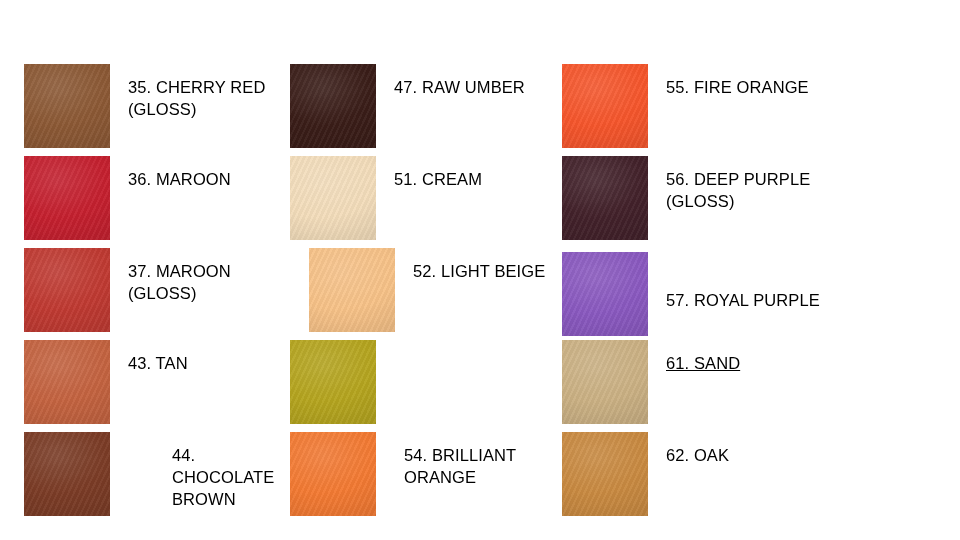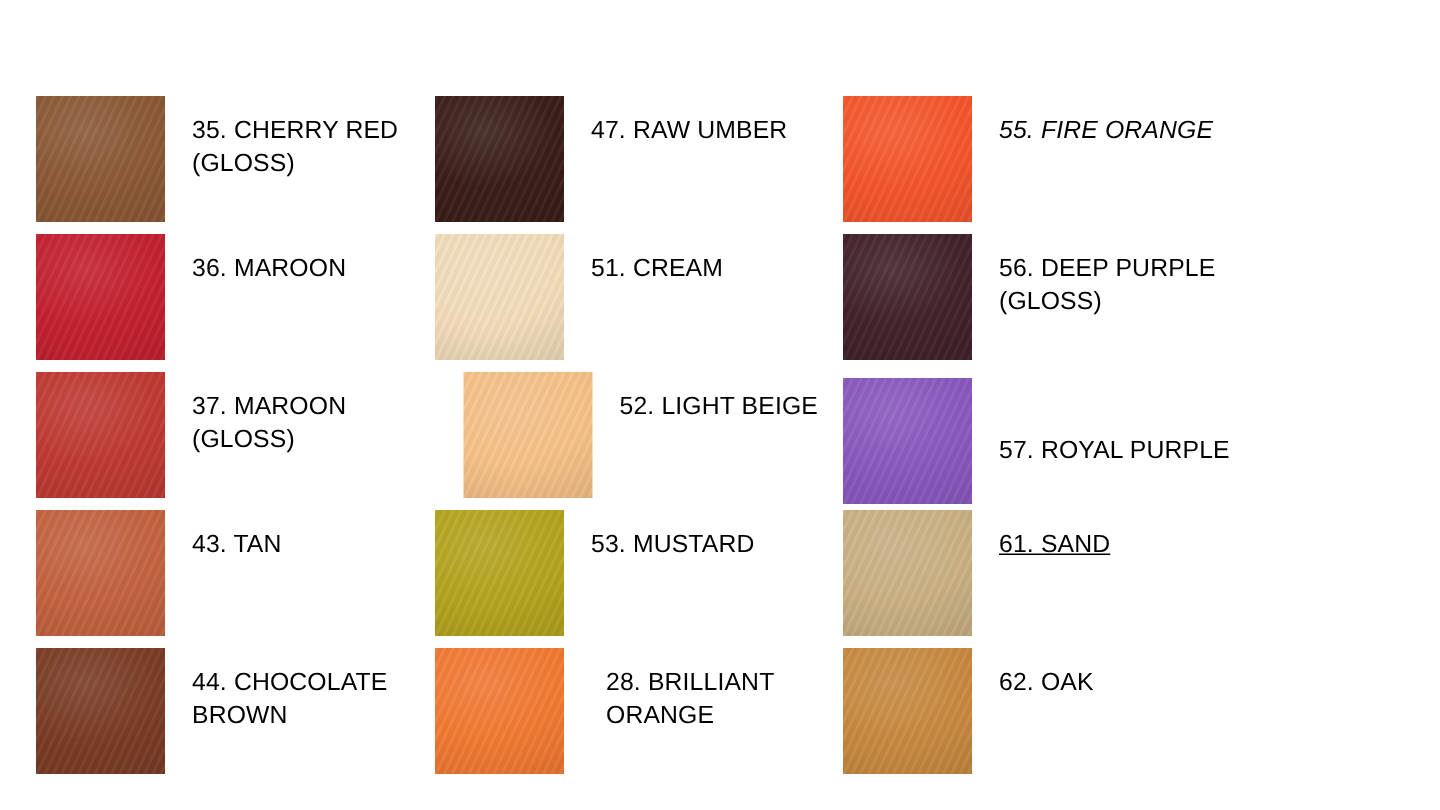--- a/index.html
+++ b/index.html
@@ -100,49 +100,48 @@
     </div>
     <div class="swatch-row" style="grid-column:1;grid-row:3;">
       <div class="swatch-chip" style="background-color: rgb(192, 58, 50);"></div>
       <div class="swatch-label">37. MAROON
 (GLOSS)</div>
     </div>
     <div class="swatch-row" style="grid-column:1;grid-row:4;">
       <div class="swatch-chip" style="background-color: rgb(196, 99, 64);"></div>
       <div class="swatch-label">43. TAN</div>
     </div>
-    <div class="swatch-row" style="grid-column:1;grid-row:5;">
+    <div class="swatch-row" style="grid-column:1;grid-row:5;gap:44px;">
       <div class="swatch-chip" style="background-color: rgb(123, 60, 38);"></div>
       <div class="swatch-label">44. CHOCOLATE
 BROWN</div>
     </div>
 
     <div class="swatch-row" style="grid-column:2;grid-row:1;">
       <div class="swatch-chip" style="background-color: rgb(58, 29, 24);"></div>
       <div class="swatch-label">47. RAW UMBER</div>
     </div>
     <div class="swatch-row" style="grid-column:2;grid-row:2;">
       <div class="swatch-chip" style="background-color: rgb(243, 221, 187);"></div>
       <div class="swatch-label">51. CREAM</div>
     </div>
     <div class="swatch-row" style="grid-column:2;grid-row:3;padding-left:19px;">
       <div class="swatch-chip" style="background-color: rgb(247, 194, 136);"></div>
       <div class="swatch-label">52. LIGHT BEIGE</div>
     </div>
     <div class="swatch-row" style="grid-column:2;grid-row:4;">
       <div class="swatch-chip" style="background-color: rgb(181, 165, 31);"></div>
-      <div class="swatch-label">53. MUSTARD</div>
     </div>
     <div class="swatch-row indent-label" style="grid-column:2;grid-row:5;">
       <div class="swatch-chip" style="background-color: rgb(243, 122, 51);"></div>
-      <div class="swatch-label">28. BRILLIANT
+      <div class="swatch-label">54. BRILLIANT
 ORANGE</div>
     </div>
 
-    <div class="swatch-row" style="grid-column:3;grid-row:1;font-style:italic;">
+    <div class="swatch-row" style="grid-column:3;grid-row:1;">
       <div class="swatch-chip" style="background-color: rgb(246, 86, 44);"></div>
       <div class="swatch-label">55. FIRE ORANGE</div>
     </div>
     <div class="swatch-row" style="grid-column:3;grid-row:2;">
       <div class="swatch-chip" style="background-color: rgb(66, 33, 42);"></div>
       <div class="swatch-label">56. DEEP PURPLE
 (GLOSS)</div>
     </div>
     <div class="swatch-row" style="grid-column:3;grid-row:3;align-items:center;">
       <div class="swatch-chip" style="background-color: rgb(138, 89, 192);"></div>

